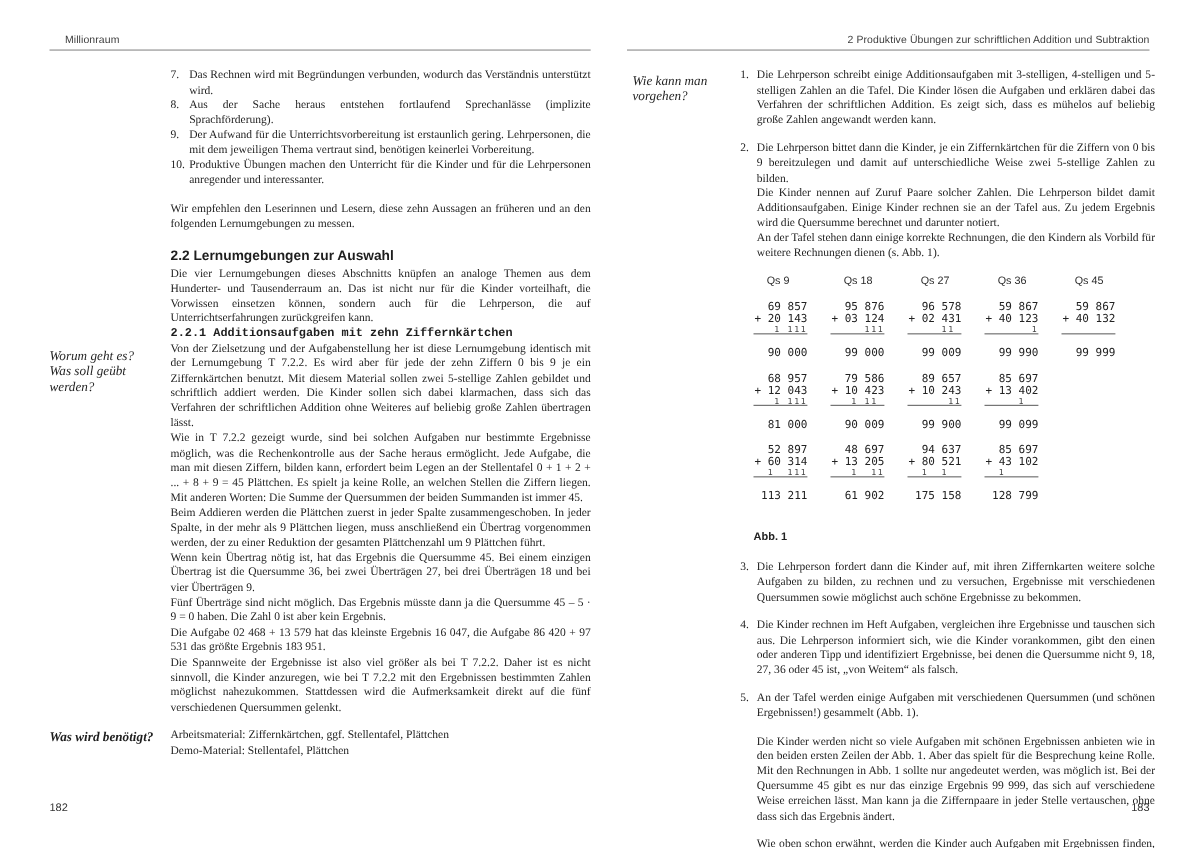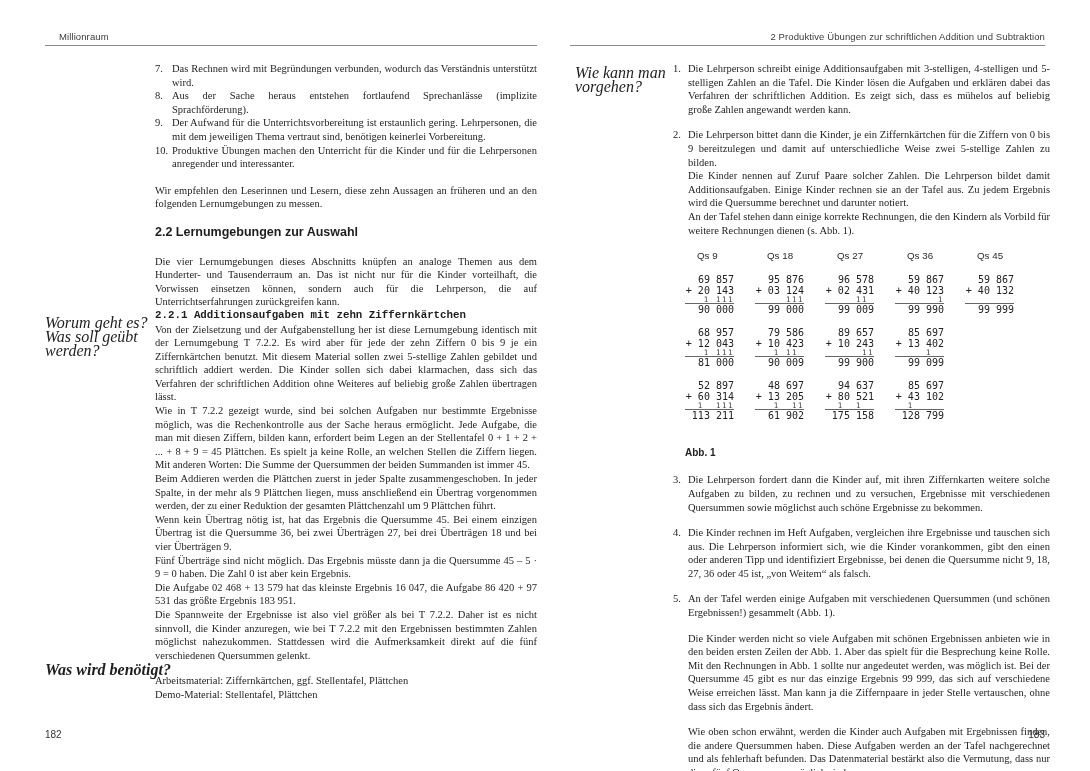--- a/index.html
+++ b/index.html
@@ -20,48 +20,48 @@
   
   .col{position:absolute;top:62px;font-size:10.5px;line-height:13.6px;text-align:justify;}
   .col-left{left:155px;width:382px;}
   .col-right{left:673px;width:377px;}
 
   .li{position:relative;padding-left:17px;margin:0;}
   .li .num{position:absolute;left:0;top:0;}
   p{margin:0;}
   .gap{height:13px;}
   .h2{font-family:"Liberation Sans",sans-serif;font-weight:bold;font-size:12.5px;
-    margin:15px 0 15px 0;text-align:left;}
+    margin:15px 0 3px 0;text-align:left;}
   .h3{font-family:Liberation Mono, monospace;font-weight:bold;font-size:10.8px;
     margin:0 0 0 0;text-align:left;}
   .materials{margin-top:12px;text-align:left;}
 
   
-  .mnote{position:absolute;font-style:italic;font-size:16px;line-height:14px;
+  .mnote{position:absolute;font-style:italic;font-size:12px;line-height:14px;
     text-align:left;color:#1e1e1e;}
   .mnote.worum{left:45px;top:316px;}
   .mnote.benoetigt{left:45px;top:663px;font-weight:bold;}
   .mnote.wiekann{left:575px;top:66px;}
 
   
   .item{position:relative;padding-left:15px;margin:0 0 12px 0;}
   .item .num{position:absolute;left:0;top:0;}
   .plainpara{padding-left:15px;margin:0 0 12px 0;}
 
   
   .abb{margin:2px 0 14px 12px;font-family:"DejaVu Sans Mono",monospace;font-size:10px;
     color:#222;text-align:left;}
   .abbgrid{display:grid;grid-template-columns:repeat(5,49px);column-gap:21px;row-gap:11px;}
   .qs{font-family:"Liberation Sans",sans-serif;font-size:9.8px;padding-left:12px;
     white-space:pre;color:#2a2a2a;}
   .blk{width:49px;}
   .blk div{text-align:right;white-space:pre;}
   .nrow{line-height:11.5px;}
   .carry{font-size:7.5px;letter-spacing:1.51px;line-height:5px;height:5px;color:#444;}
-  .res{border-top:1px solid #666;margin-top:1px;padding-top:0;line-height:12px;}
+  .res{border-top:1px solid #666;margin-top:1px;padding-top:12px;line-height:12px;}
   .abbcaption{font-family:"Liberation Sans",sans-serif;font-weight:bold;font-size:10px;
     margin-top:24px;text-align:left;}
 
   
   .pageno{position:absolute;top:729px;font-family:"Liberation Sans",sans-serif;
     font-size:10px;color:#333;}
   .pageno.left{left:45px;}
   .pageno.right{right:45px;}
 </style>
 </head>

